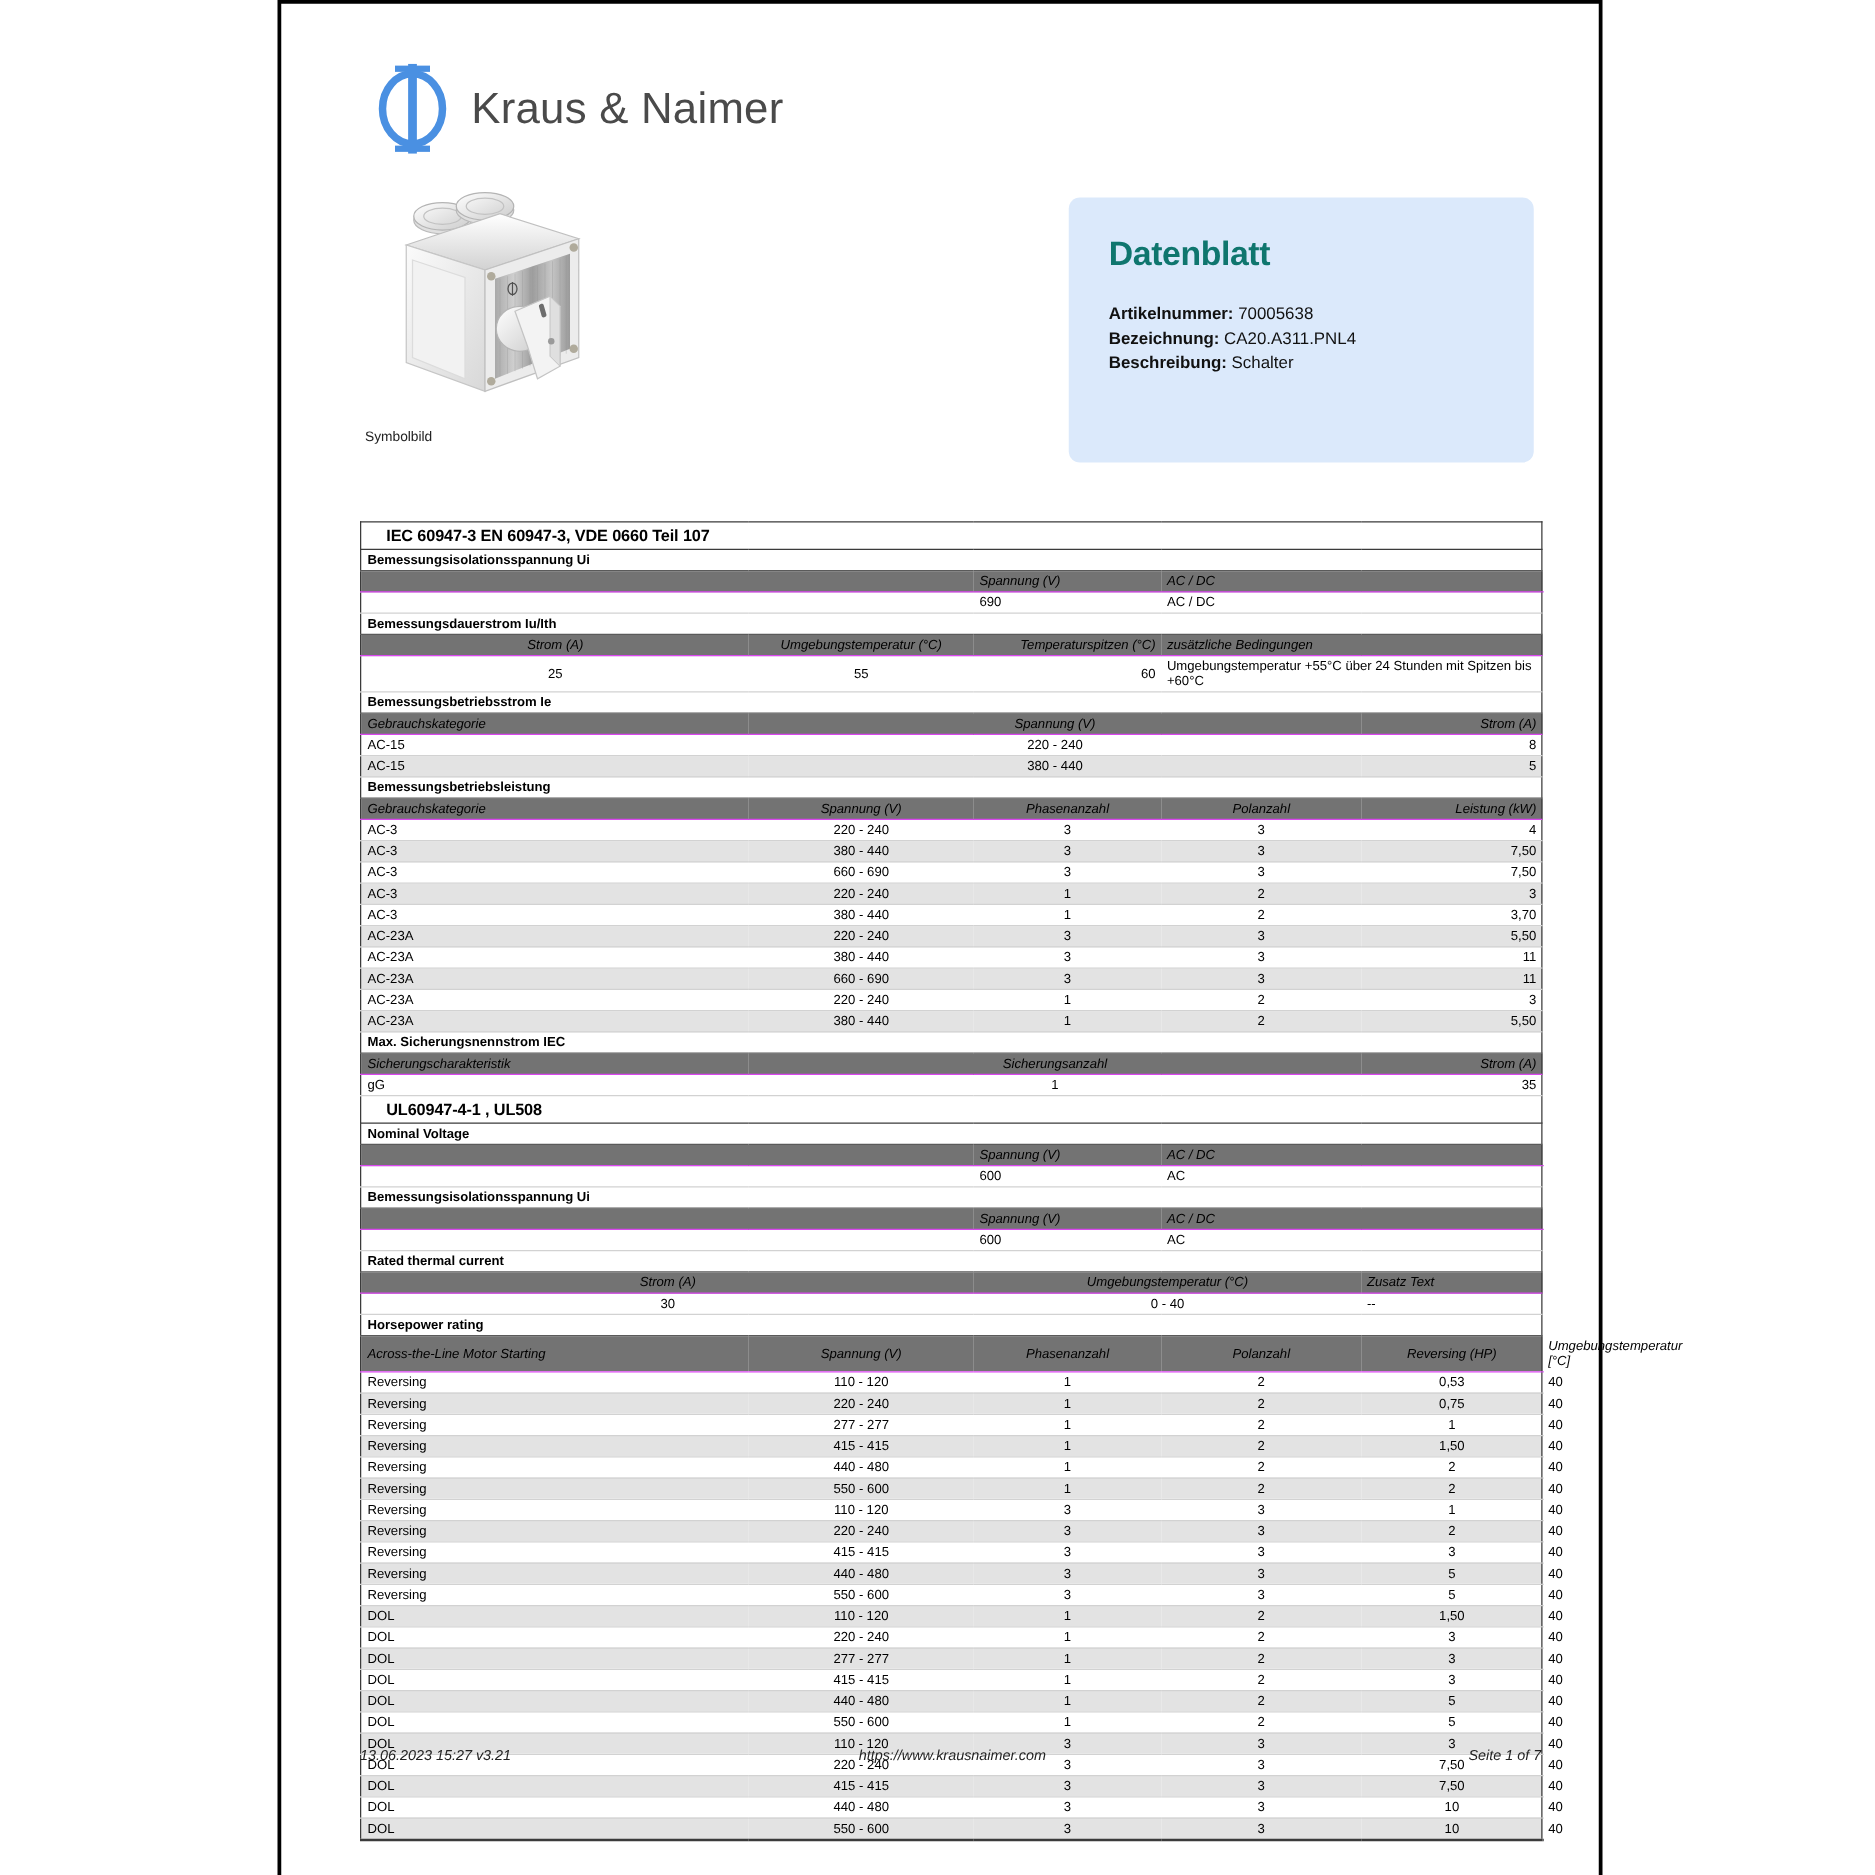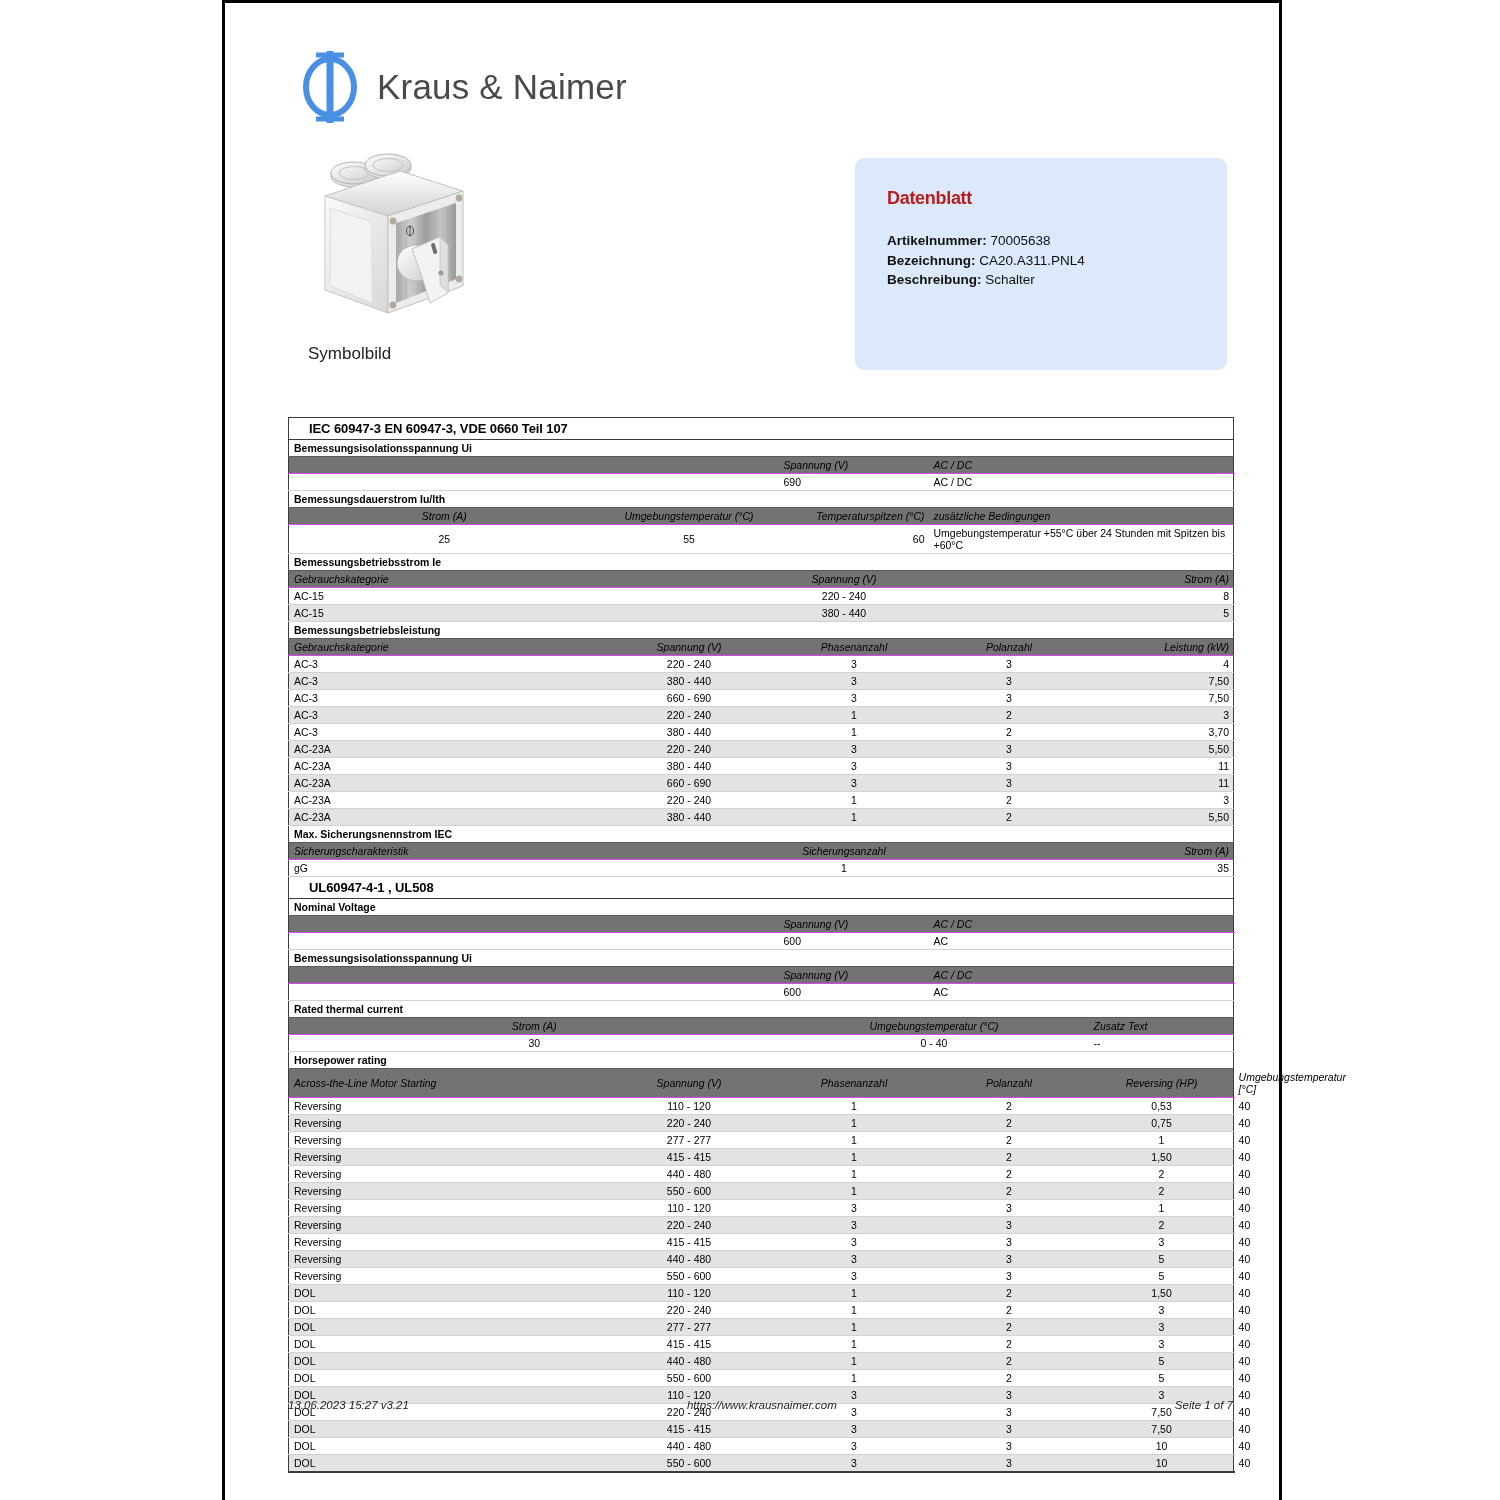--- a/index.html
+++ b/index.html
@@ -46,44 +46,44 @@
 
   
   .prod-wrap {
     position: absolute;
     left: 63px;
     top: 150px;
     width: 240px;
   }
   .prod-img { width: 190px; height: 175px; display:block; margin-left: 12px;}
   .prod-cap {
-    font-size: 17px;
+    font-size: 11px;
     color: #222;
     margin-top: 16px;
-    margin-left: 20px;
+    margin-left: 4px;
   }
 
   
   .info-card {
     position: absolute;
     left: 630px;
     top: 155px;
     width: 372px;
     height: 212px;
     background: #dbe9fb;
     border-radius: 9px;
     box-sizing: border-box;
     padding: 30px 0 0 32px;
   }
   .info-title {
-    font-size: 18px;
+    font-size: 27px;
     font-weight: bold;
     letter-spacing: -0.3px;
     margin: 0 0 22px 0;
-    color: #b91c1c;
+    color: #0f766e;
   }
   .info-line {
     font-size: 13.5px;
     line-height: 19.5px;
     color: #111;
   }
   .info-line b { font-weight: bold; }
 
   
   .dt {

